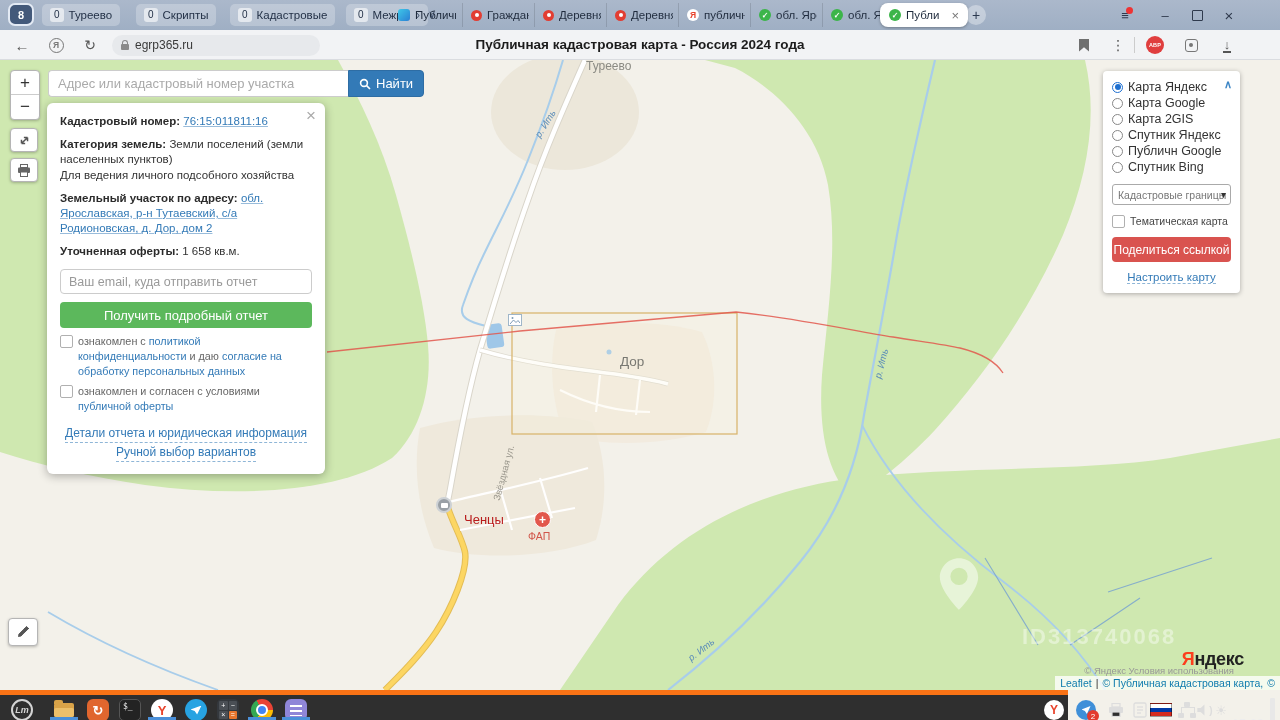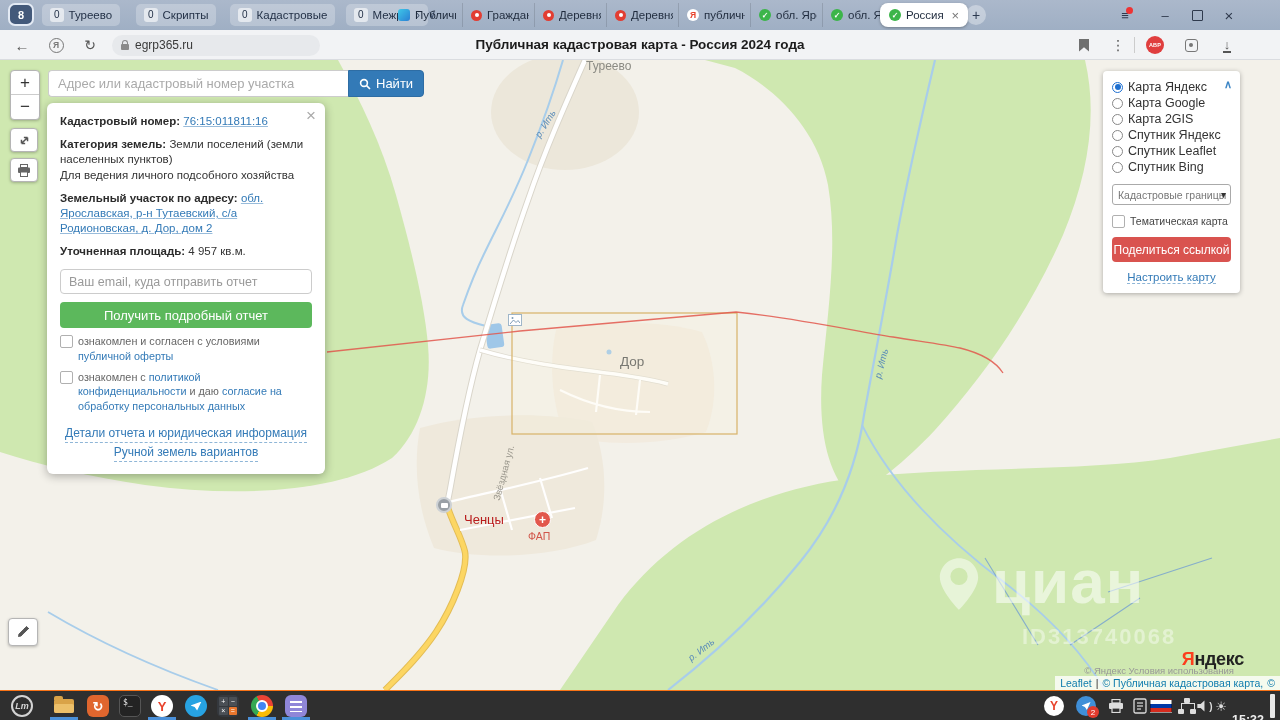--- a/index.html
+++ b/index.html
@@ -159,21 +159,21 @@
   
   .ylogo{position:absolute;right:36px;bottom:20px;font-size:18px;font-weight:bold;letter-spacing:-.3px;}
   .ylogo .ya{color:#fc3f1d;}
   .ylogo .rest{color:#222;}
   .terms{position:absolute;right:46px;bottom:14px;font-size:9.5px;color:#979797;white-space:nowrap;}
   .attrib{position:absolute;right:0;bottom:0;height:14px;background:rgba(255,255,255,.78);display:flex;
           align-items:center;gap:4px;padding:0 5px;font-size:10.5px;color:#333;}
   .attrib a{color:#0f7cad;text-decoration:none;}
 
   
-  .taskbar{position:absolute;left:0;top:690px;width:1280px;height:30px;background:#2f2f2f;border-top:1px solid #f97316;box-sizing:border-box;}
+  .taskbar{position:absolute;left:0;top:690px;width:1068px;height:30px;background:#2f2f2f;border-top:5px solid #f97316;box-sizing:border-box;}
   .tb{position:absolute;top:2px;width:28px;height:26px;display:flex;align-items:center;justify-content:center;}
   .mint{width:22px;height:22px;border:2px solid #d4d4d4;border-radius:50%;color:#d4d4d4;font-size:9px;font-weight:bold;
         font-style:italic;display:flex;align-items:center;justify-content:center;box-sizing:border-box;}
   .folder{position:relative;width:20px;height:14px;background:#d9a348;border-radius:2px;}
   .folder::before{content:"";position:absolute;left:0;top:-3px;width:9px;height:4px;background:#d9a348;border-radius:2px 2px 0 0;}
   .folder::after{content:"";position:absolute;left:0;bottom:0;width:20px;height:9px;background:#ecc06a;border-radius:2px;}
   .updater{width:22px;height:22px;border-radius:6px;background:#e0662e;color:#fff;font-size:13px;font-weight:bold;
            display:flex;align-items:center;justify-content:center;}
   .term{width:22px;height:22px;border-radius:5px;background:#232323;border:1px solid #555;box-sizing:border-box;
         color:#eee;font-size:8px;font-family:"DejaVu Sans Mono",monospace;padding:2px 0 0 3px;}
@@ -267,21 +267,21 @@
     <div class="tab t5">
       <span class="fav gcheck">✓</span>
       <span class="tlabel">обл. Ярос</span>
     </div>
     <div class="tab t6">
       <span class="fav gcheck">✓</span>
       <span class="tlabel">обл. Ярос</span>
     </div>
     <div class="tab active">
       <span class="fav gcheck">✓</span>
-      <span class="tlabel">Россия</span>
+      <span class="tlabel">Публи</span>
       <span class="tclose">×</span>
     </div>
     <div class="newtab">+</div>
 
     <div class="wctl wc-ext">
       <span>≡</span>
       <span class="dot"></span>
     </div>
     <div class="wctl wc-min">–</div>
     <div class="wctl wc-max">
@@ -350,21 +350,20 @@
       <path d="M449,442 C490,432 540,422 588,408 M460,470 C500,462 540,455 575,448 M500,428 L512,470 M540,418 L552,458 M560,330 C590,345 620,352 650,352 M600,315 L596,352 M640,320 L636,355" fill="none" stroke="#ffffff" stroke-width="2.2" opacity=".95"></path>
 
       <rect x="512" y="253" width="225" height="121" fill="rgba(252,244,214,0.18)" stroke="#d8b268" stroke-width="1.2"></rect>
 
       <path d="M327,292 L520,271 L736,252 C795,258 850,270 893,277 C925,282 948,285 960,288 C980,293 996,302 1003,313" fill="none" stroke="#e2574c" stroke-width="1.3" opacity=".85"></path>
     </svg>
 
     <svg class="wm-pin" width="46" height="58" viewBox="0 0 24 30">
       <path d="M12 1 C6 1 2 6 2 11 c0 7 10 17 10 17 s10-10 10-17 C22 6 18 1 12 1 z M12 15 a4.5 4.5 0 1 1 0-9 a4.5 4.5 0 0 1 0 9 z" fill="rgba(255,255,255,0.5)"></path>
     </svg>
-    <div class="wm-text">циан</div>
     <div class="wm-id">ID313740068</div>
 
     <div class="brokenimg">
       <svg width="10" height="8" viewBox="0 0 10 8">
           <circle cx="2.5" cy="2" r="1" fill="#7e9cb5"></circle>
           <path d="M0,8 L3.5,4 L6,6.5 L8,4.5 L10,7" stroke="#7e9cb5" stroke-width="1" fill="none"></path>
         </svg>
     </div>
     <div class="busmark">
         <span class="b"></span>
@@ -419,40 +418,40 @@
       <div class="row">
         <b>Категория земель:</b>
         <span>Земли поселений (земли населенных пунктов)</span><br>
         <span>Для ведения личного подсобного хозяйства</span>
       </div>
       <div class="row">
         <b>Земельный участок по адресу:</b>
         <a class="plink">обл. Ярославская, р-н Тутаевский, с/а Родионовская, д. Дор, дом 2</a>
       </div>
       <div class="row">
-        <b>Уточненная площадь:</b>
-        <span>4 957 кв.м.</span>
+        <b>Уточненная оферты:</b>
+        <span>1 658 кв.м.</span>
       </div>
       <input type="text" placeholder="Ваш email, куда отправить отчет" style="">
       <div class="bigbtn">Получить подробный отчет</div>
-      <div class="consent">
-        <span class="cb"></span>
-        <span><span>ознакомлен и согласен с условиями</span>
-          <a class="clink">публичной оферты</a></span>
-      </div>
       <div class="consent">
         <span class="cb"></span>
         <span><span>ознакомлен с</span>
           <a class="clink">политикой конфиденциальности</a>
           <span>и даю</span>
           <a class="clink">согласие на обработку персональных данных</a></span>
       </div>
+      <div class="consent">
+        <span class="cb"></span>
+        <span><span>ознакомлен и согласен с условиями</span>
+          <a class="clink">публичной оферты</a></span>
+      </div>
       <div class="centerlinks">
         <a>Детали отчета и юридическая информация</a><br>
-        <a>Ручной земель вариантов</a>
+        <a>Ручной выбор вариантов</a>
       </div>
     </div>
 
     <div class="layers">
       <span class="collapse">∧</span>
       <div class="radio-row">
         <span class="rdo checked"></span>
         <span>Карта Яндекс</span>
       </div>
       <div class="radio-row">
@@ -462,21 +461,21 @@
       <div class="radio-row">
         <span class="rdo"></span>
         <span>Карта 2GIS</span>
       </div>
       <div class="radio-row">
         <span class="rdo"></span>
         <span>Спутник Яндекс</span>
       </div>
       <div class="radio-row">
         <span class="rdo"></span>
-        <span>Спутник Leaflet</span>
+        <span>Публичн Google</span>
       </div>
       <div class="radio-row">
         <span class="rdo"></span>
         <span>Спутник Bing</span>
       </div>
       <div class="lsel">
         <span>Кадастровые границы</span>
         <span class="arr">▾</span>
       </div>
       <div class="thematic">

